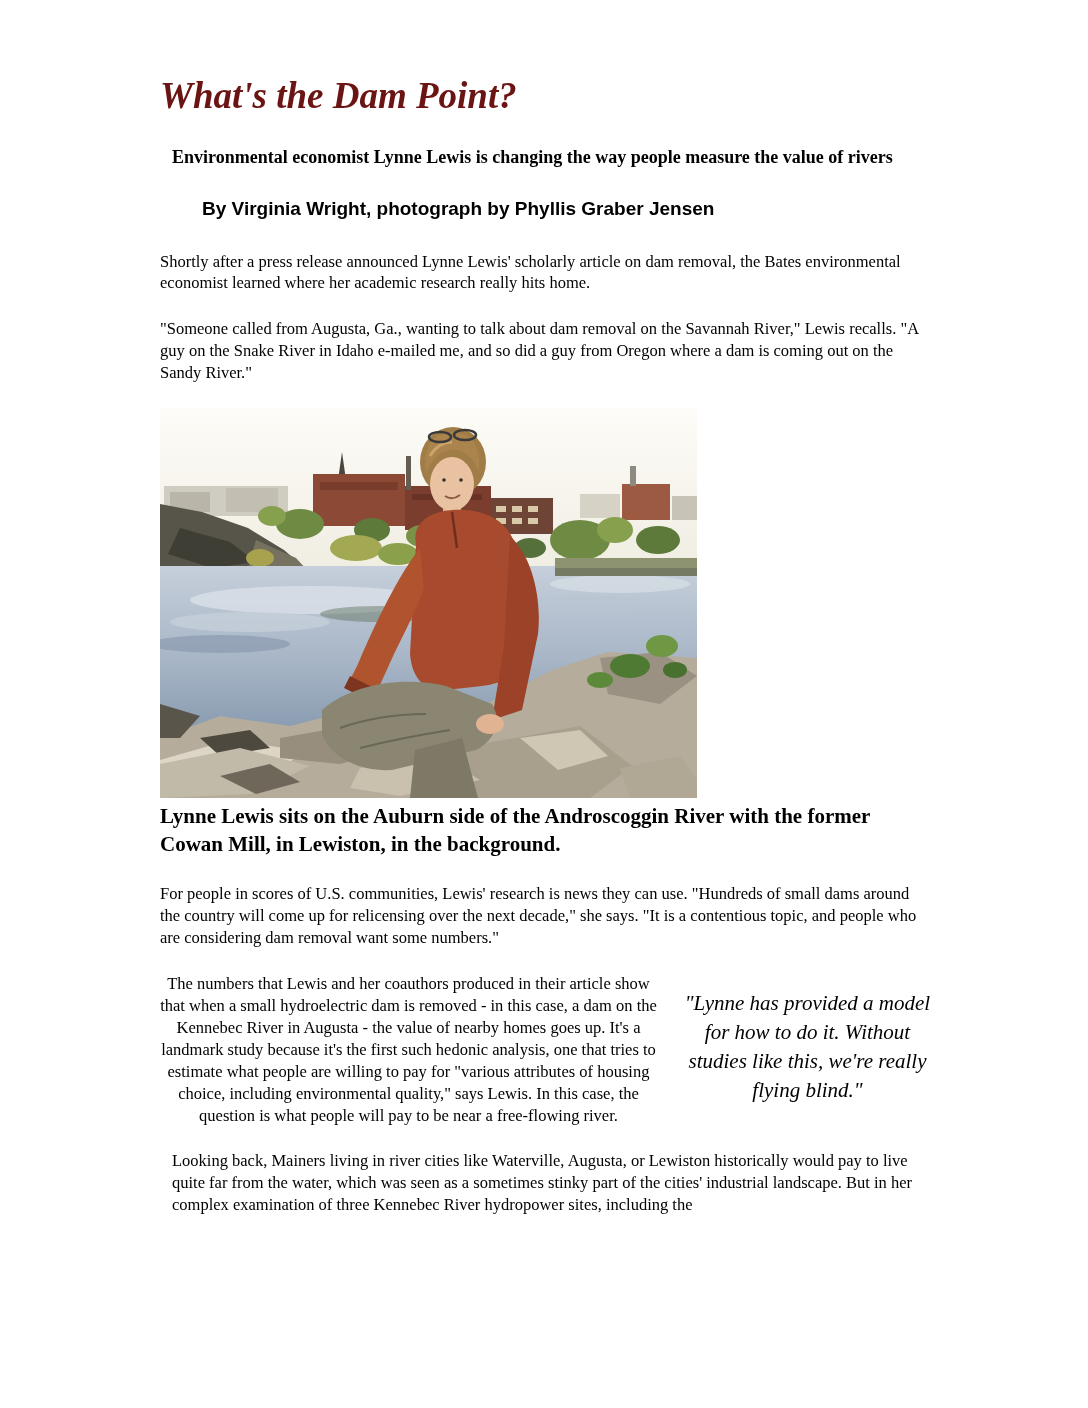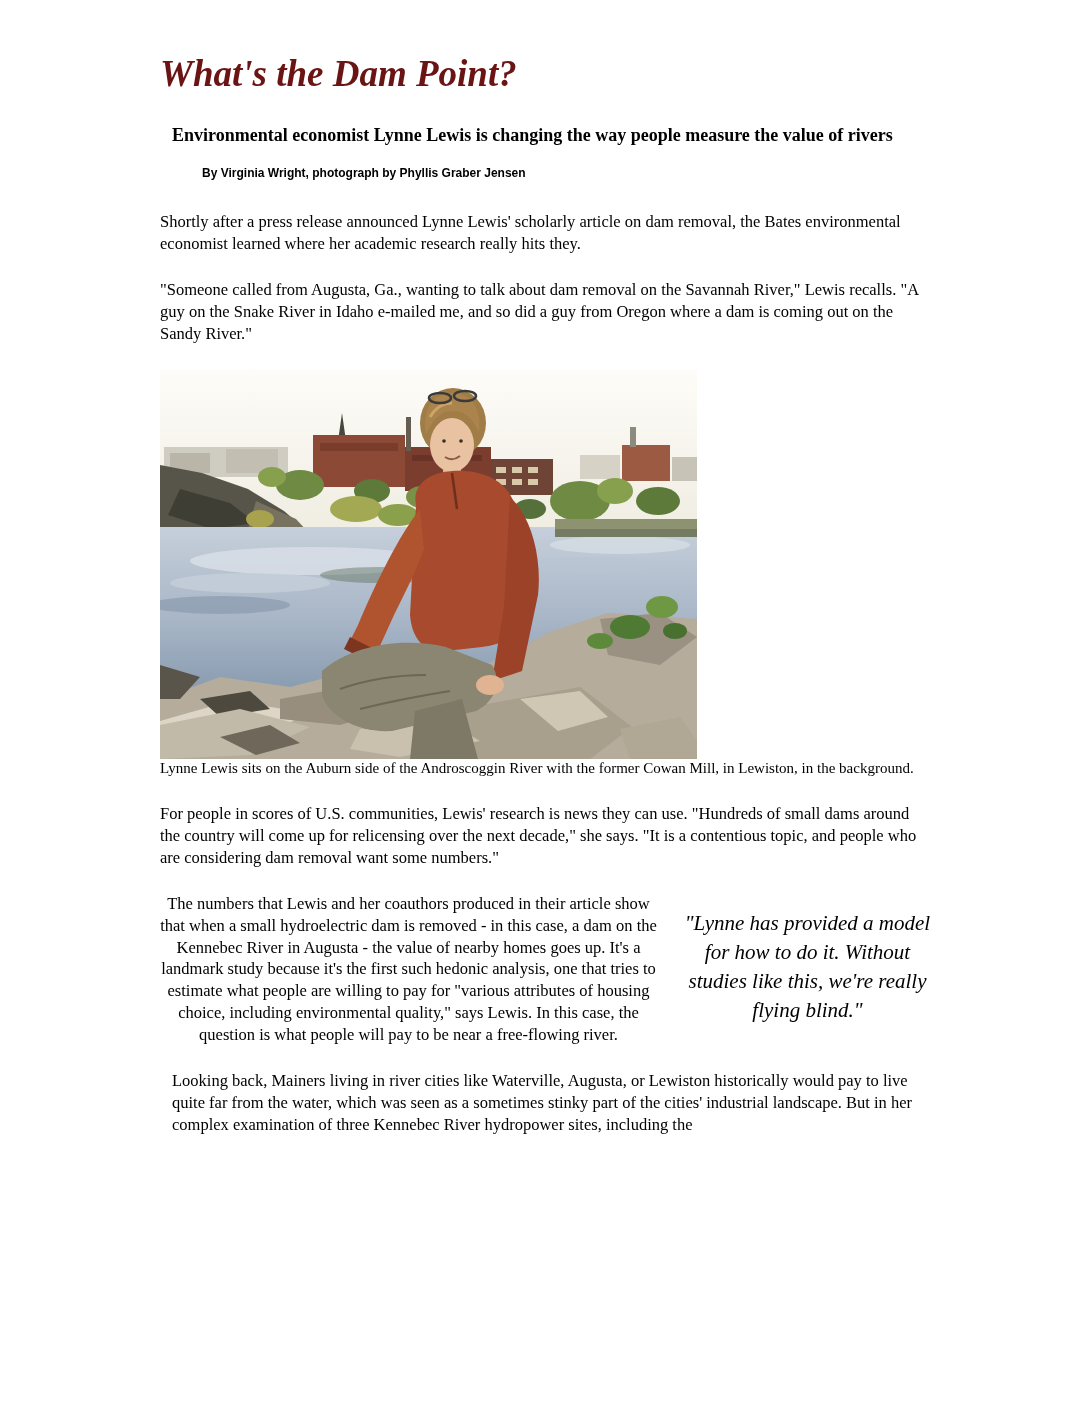--- a/index.html
+++ b/index.html
@@ -1,40 +1,40 @@
 <!DOCTYPE html>
 <html><head>
 <meta charset="utf-8">
 <style>
   html,body{margin:0;padding:0;background:#ffffff;}
   .page{
     width:1088px;height:1408px;box-sizing:border-box;overflow:hidden;
-    padding:54px 158px 40px 160px;background:#ffffff;
+    padding:76px 158px 40px 160px;background:#ffffff;
     font-family:"Liberation Serif", serif;font-size:16.5px;line-height:1.33;color:#000;
   }
   h1.title{
     margin:0 0 30px 0;
     font-family:"Liberation Serif", serif;font-style:italic;font-weight:bold;
     font-size:37px;line-height:1.1;color:#6b1414;
   }
   h2.subtitle{
-    margin:0 0 20px 12px;
+    margin:0 0 28px 12px;
     font-family:"Liberation Serif", serif;font-weight:bold;font-style:normal;
     font-size:18px;line-height:1.2;color:#000;
   }
   .byline{
     margin:0 0 29px 42px;
     font-family:"Liberation Sans", sans-serif;font-weight:bold;
-    font-size:12px;color:#000;
+    font-size:19px;color:#000;
   }
   p.para{margin:0 0 24px 0;width:772px;}
   figure{margin:10px 0 24px 0;padding:0;width:772px;}
   figure svg{display:block;}
   figcaption{
-    font-weight:normal;font-size:15px;line-height:1.33;width:772px;
+    margin-top:5px;font-weight:bold;font-size:21px;line-height:1.33;width:772px;
   }
   .two-col{display:flex;align-items:flex-start;width:772px;margin:0 0 24px 0;text-align:center;}
   .col-left{width:497px;margin:0;flex:0 0 497px;}
   .pull-quote{
     flex:1 1 auto;margin-left:26px;padding-top:16px;
     font-family:"Liberation Serif", serif;font-style:italic;
     font-size:21px;line-height:1.38;color:#000;
   }
   p.closing{margin:12px;width:772px;}
 </style>
@@ -42,21 +42,21 @@
 <body>
 
 <div class="page">
 
   <h1 class="title">What's the Dam Point?</h1>
 
   <h2 class="subtitle">Environmental economist Lynne Lewis is changing the way people measure the value of rivers</h2>
 
   <div class="byline">By Virginia Wright, photograph by Phyllis Graber Jensen</div>
 
-  <p class="para">Shortly after a press release announced Lynne Lewis' scholarly article on dam removal, the Bates environmental economist learned where her academic research really hits they.</p>
+  <p class="para">Shortly after a press release announced Lynne Lewis' scholarly article on dam removal, the Bates environmental economist learned where her academic research really hits home.</p>
 
   <p class="para">"Someone called from Augusta, Ga., wanting to talk about dam removal on the Savannah River," Lewis recalls. "A guy on the Snake River in Idaho e-mailed me, and so did a guy from Oregon where a dam is coming out on the Sandy River."</p>
 
   <figure>
     <svg width="537" height="390" viewBox="0 0 537 390">
       <defs>
         <linearGradient id="skyg" x1="0" y1="0" x2="0" y2="1">
           <stop offset="0" stop-color="#fdfcf8"></stop>
             <stop offset="1" stop-color="#edeadd"></stop>
         </linearGradient>

